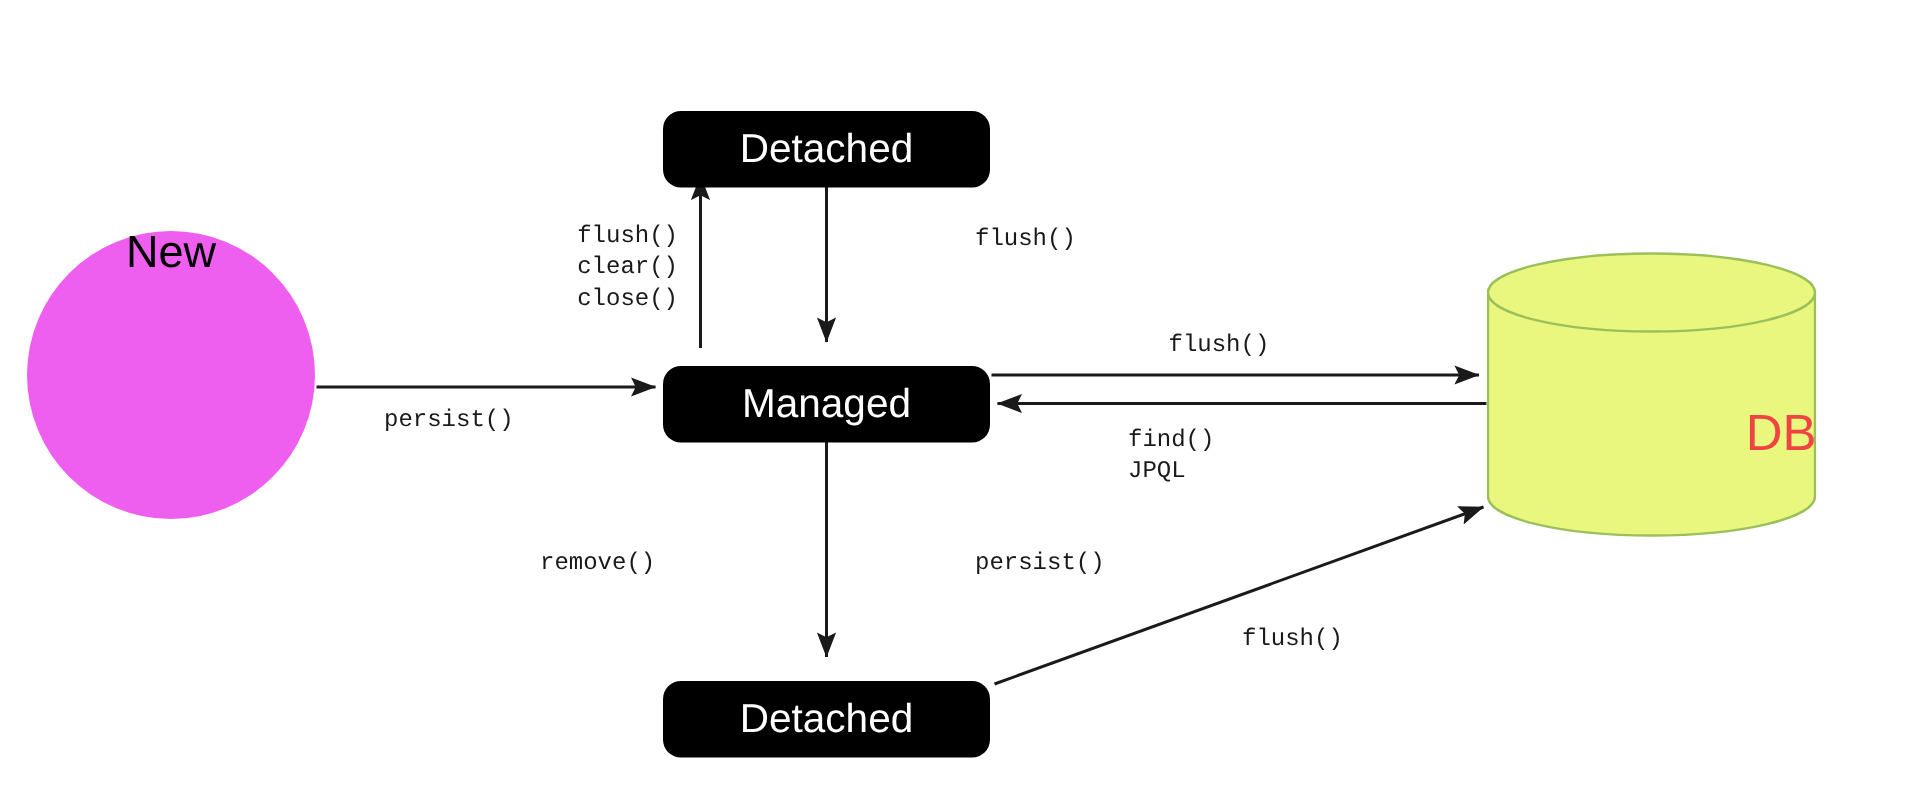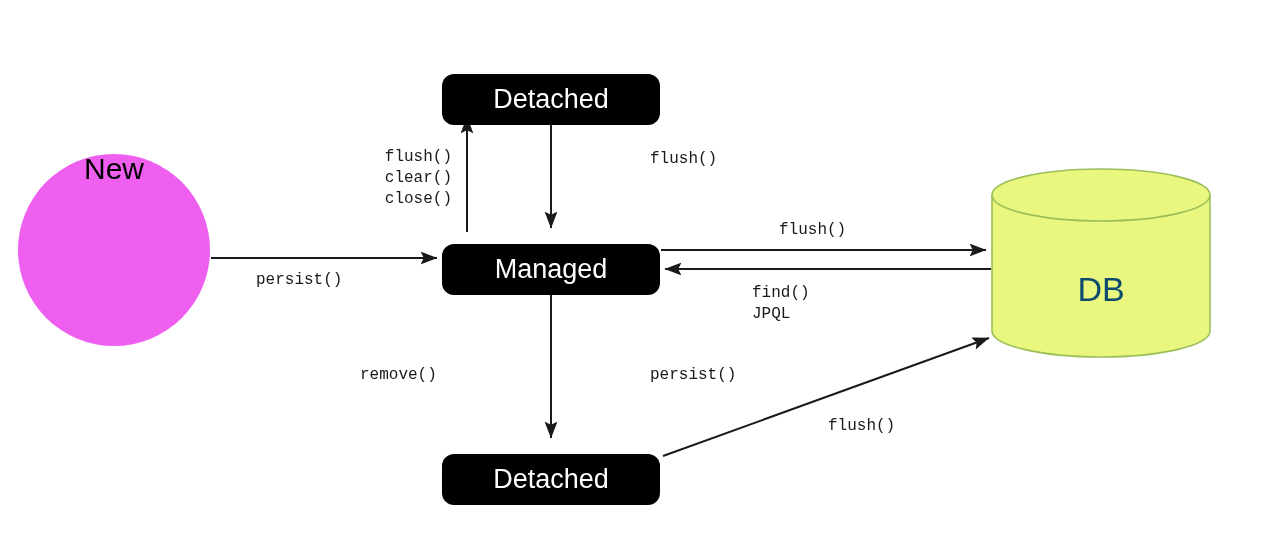--- a/index.html
+++ b/index.html
@@ -60,24 +60,24 @@
     letter-spacing: 0px;
   }
   
   .node-cylinder {
     position: absolute;
   }
   .node-cylinder .cyl-label {
     position: absolute;
     left: 0;
     right: 0;
-    text-align: center;
+    text-align: right;
     font-family: "Liberation Sans", sans-serif;
     font-size: 34px;
-    color: #0c4a6e;
+    color: #ef4444;
     line-height: 1;
   }
   
   .edge-label {
     position: absolute;
     font-family: "Liberation Mono", monospace;
     font-size: 16px;
     color: #1a1a1a;
     line-height: 21px;
     white-space: pre;

